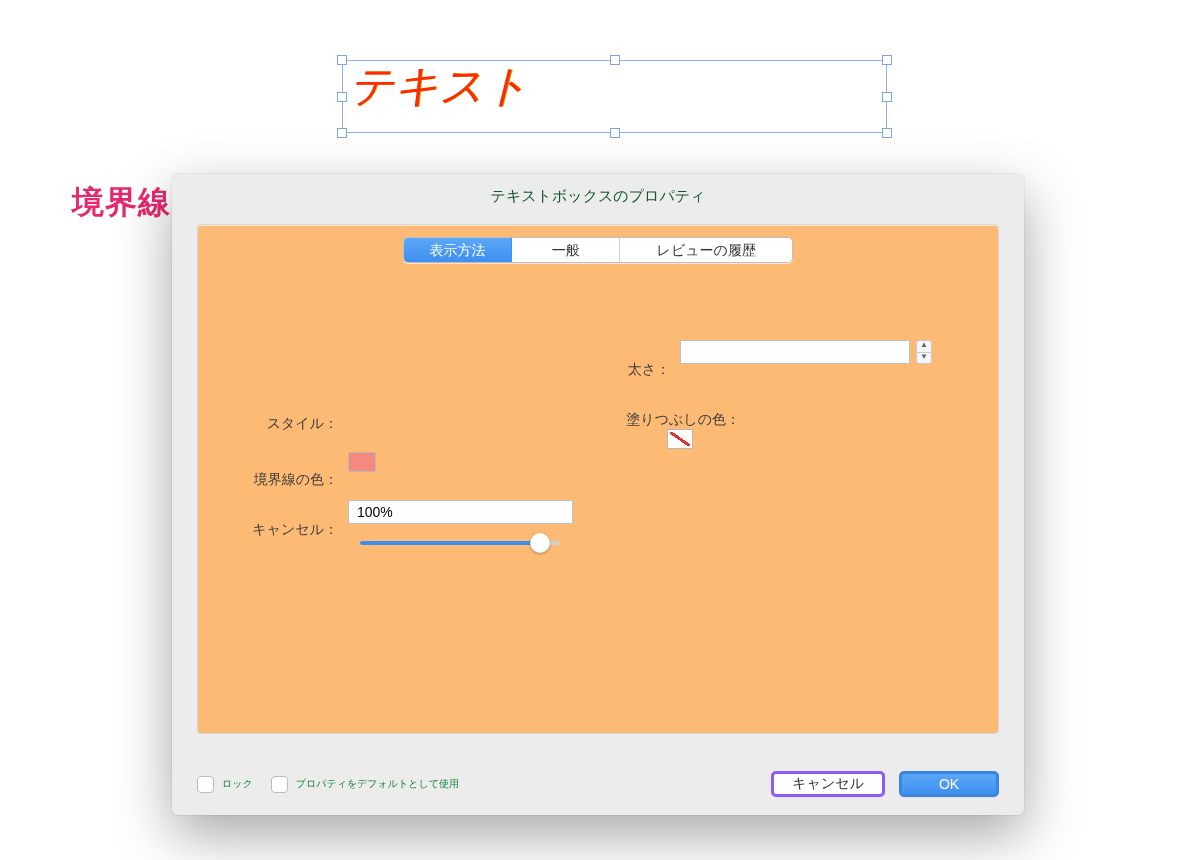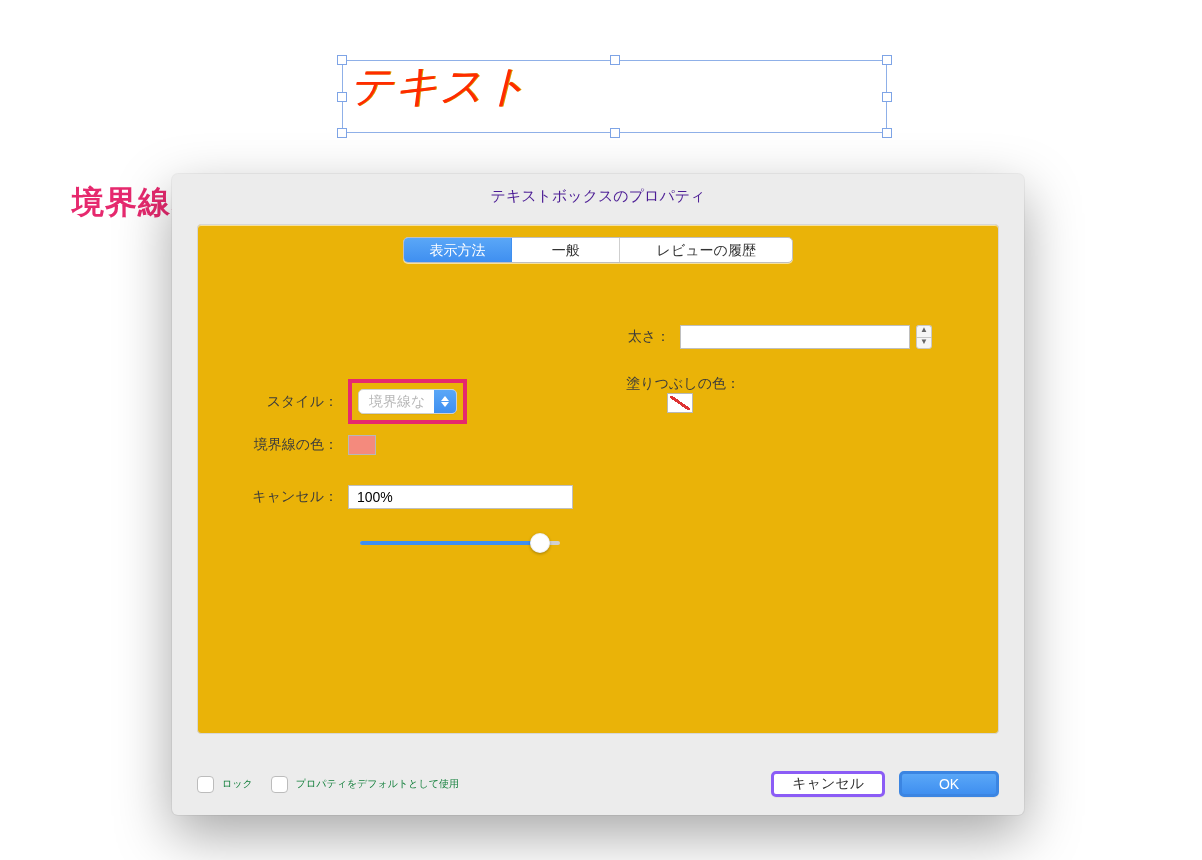--- a/index.html
+++ b/index.html
@@ -74,30 +74,30 @@
       top: 174px;
       width: 852px;
       height: 641px;
       background: #ececec;
       border-radius: 6px;
       box-shadow: 0 20px 55px rgba(0,0,0,0.35), 0 0 0 1px rgba(0,0,0,0.05);
     }
     .dialog-title {
       text-align: center;
       font-size: 15px;
-      color: #4c1d95;
+      color: #14532d;
       padding: 13px 0 12px;
     }
 
     .dialog-inner {
       margin: 6px 25px 0;
       padding: 8px 0 0;
       border: 1px solid #d7d7d7;
       border-radius: 4px;
-      background: #eab308;
+      background: #fdba74;
       height: 510px;
       position: relative;
       box-shadow: inset 0 1px 0 rgba(255,255,255,0.6);
     }
 
     
     .seg-tabs {
       display: flex;
       width: 390px;
       height: 26px;
@@ -128,20 +128,21 @@
     .form-row {
       display: flex;
       align-items: center;
       position: absolute;
     }
     .form-label {
       font-size: 14px;
       color: #3b3b3b;
       text-align: right;
       margin-right: 10px;
+      margin-top: 36px;
     }
 
     
     .style-row { top: 154px; left: 40px; }
     .style-row .form-label { width: 100px; }
     .style-select-wrap {
       padding: 6px;
       border: 4px solid #E6296E;
       display: inline-flex;
       align-items: center;
@@ -352,26 +353,20 @@
   <div class="dialog-inner">
 
     <div class="seg-tabs">
       <div class="seg-tab active">表示方法</div>
       <div class="seg-tab">一般</div>
       <div class="seg-tab">レビューの履歴</div>
     </div>
 
     <div class="form-row style-row">
       <div class="form-label">スタイル：</div>
-      <div class="style-select-wrap">
-        <div class="style-select">
-          <span class="sel-text">境界線な</span>
-          <span class="sel-arrows"></span>
-        </div>
-      </div>
     </div>
 
     <div class="form-row bcolor-row">
       <div class="form-label">境界線の色：</div>
       <div class="color-swatch"></div>
     </div>
 
     <div class="form-row opacity-row">
       <div class="form-label">キャンセル：</div>
       <input class="opacity-input" value="100%" style="">

